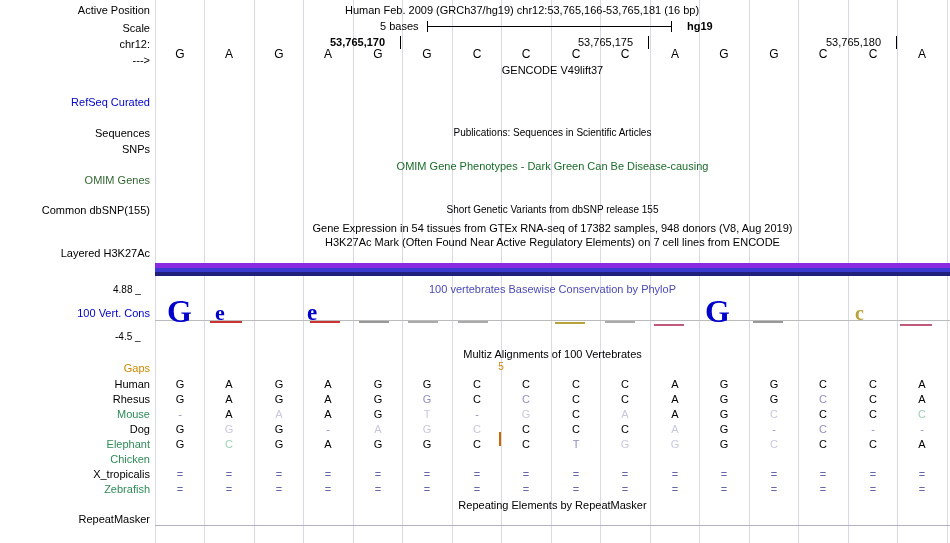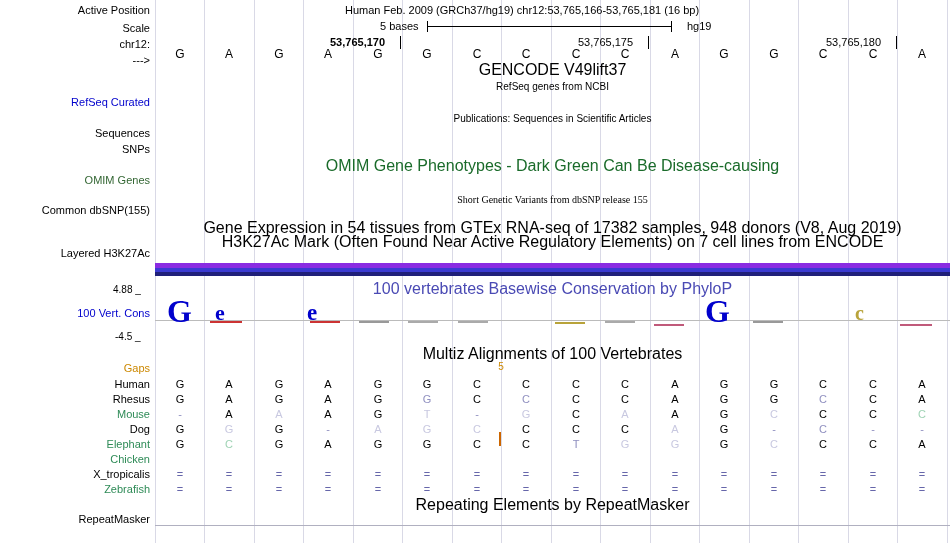--- a/index.html
+++ b/index.html
@@ -62,21 +62,21 @@
     position: absolute;
     white-space: nowrap;
     font-size: 11px;
     line-height: 12px;
   }
   .center {
     position: absolute;
     width: 795px;
     text-align: center;
     white-space: nowrap;
-    font-size: 16px;
+    font-size: 11px;
     line-height: 12px;
   }
   .center.small { font-size: 10px; }
   .center.green { color: #1a6b2a; }
 
   
   .ruler-line {
     position: absolute;
     background: #000;
   }
@@ -211,21 +211,21 @@
     <div class="gridline" style="left:693px;"></div>
     <div class="gridline" style="left:742px;"></div>
     <div class="gridline" style="left:792px;"></div>
 
     <div class="ctext" style="left:190px; top:4px;">Human Feb. 2009 (GRCh37/hg19)   chr12:53,765,166-53,765,181 (16 bp)</div>
 
     <div class="ctext" style="left:225px; top:20px;">5 bases</div>
     <div class="ruler-line" style="left:272px; top:26px; width:245px; height:1px;"></div>
     <div class="ruler-line" style="left:272px; top:21px; width:1px; height:11px;"></div>
     <div class="ruler-line" style="left:516px; top:21px; width:1px; height:11px;"></div>
-    <div class="ctext" style="left:532px; top:20px;">hg19</div>
+    <div class="ctext" style="left:532px; top:20px;font-weight:bold;">hg19</div>
 
     <div class="pos" style="left:175px; top:36px;font-weight:bold;">53,765,170</div>
     <div class="ruler-line" style="left:245px; top:36px; width:1px; height:13px;"></div>
     <div class="pos" style="left:423px; top:36px;">53,765,175</div>
     <div class="ruler-line" style="left:493px; top:36px; width:1px; height:13px;"></div>
     <div class="pos" style="left:671px; top:36px;">53,765,180</div>
     <div class="ruler-line" style="left:741px; top:36px; width:1px; height:13px;"></div>
 
     <div class="base" style="left:17px;  top:48px;">G</div>
     <div class="base" style="left:66px;  top:48px;">A</div>
@@ -238,24 +238,23 @@
     <div class="base" style="left:413px; top:48px;">C</div>
     <div class="base" style="left:462px; top:48px;">C</div>
     <div class="base" style="left:512px; top:48px;">A</div>
     <div class="base" style="left:561px; top:48px;">G</div>
     <div class="base" style="left:611px; top:48px;">G</div>
     <div class="base" style="left:660px; top:48px;">C</div>
     <div class="base" style="left:710px; top:48px;">C</div>
     <div class="base" style="left:759px; top:48px;">A</div>
 
     <div class="center" style="top:64px;">GENCODE V49lift37</div>
-    <div class="center small" style="top:81px;">RefSeq genes from NCBI</div>
-    <div class="center small" style="top:113px;text-align:center;">Publications: Sequences in Scientific Articles</div>
+    <div class="center small" style="top:127px;text-align:center;">Publications: Sequences in Scientific Articles</div>
     <div class="center green" style="top:160px;">OMIM Gene Phenotypes - Dark Green Can Be Disease-causing</div>
-    <div class="center small" style="top:194px;font-family:Liberation Serif, serif;">Short Genetic Variants from dbSNP release 155</div>
+    <div class="center small" style="top:204px;">Short Genetic Variants from dbSNP release 155</div>
     <div class="center" style="top:222px;">Gene Expression in 54 tissues from GTEx RNA-seq of 17382 samples, 948 donors (V8, Aug 2019)</div>
     <div class="center" style="top:236px;">H3K27Ac Mark (Often Found Near Active Regulatory Elements) on 7 cell lines from ENCODE</div>
 
     <div class="h3k-band h3k-purple" style="top:263px; height:5px;"></div>
     <div class="h3k-band h3k-blue" style="top:268px; height:4px;"></div>
     <div class="h3k-band h3k-navy" style="top:272px; height:4px;"></div>
 
     <div class="center" style="top:283px; color:#4a4ab4;">100 vertebrates Basewise Conservation by PhyloP</div>
     <div class="tick" style="left:-42px; top:284px; color:#000; position:absolute;">4.88 _</div>
     <div class="tick" style="left:-40px; top:331px; color:#000; position:absolute;">-4.5 _</div>

